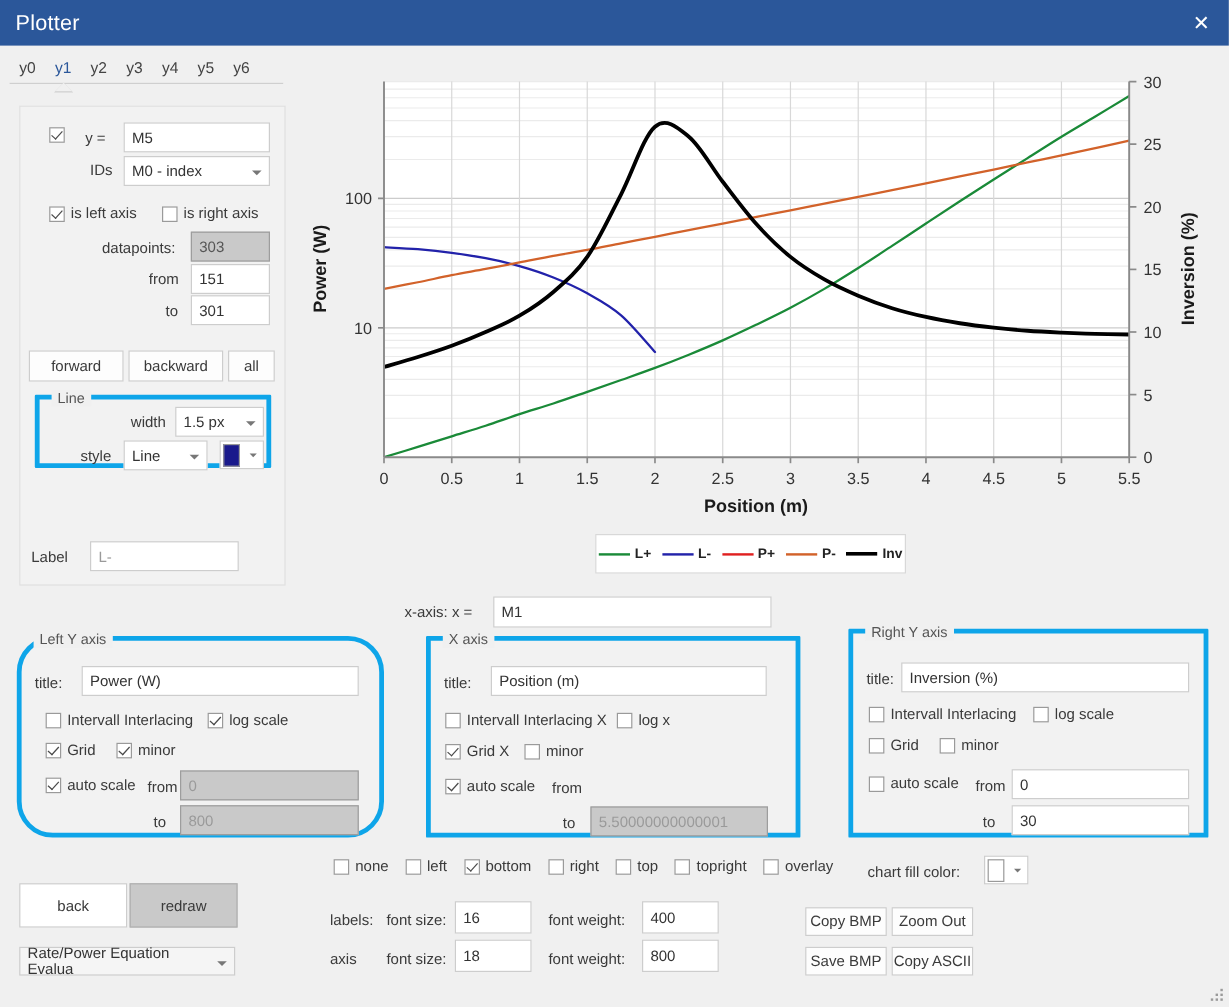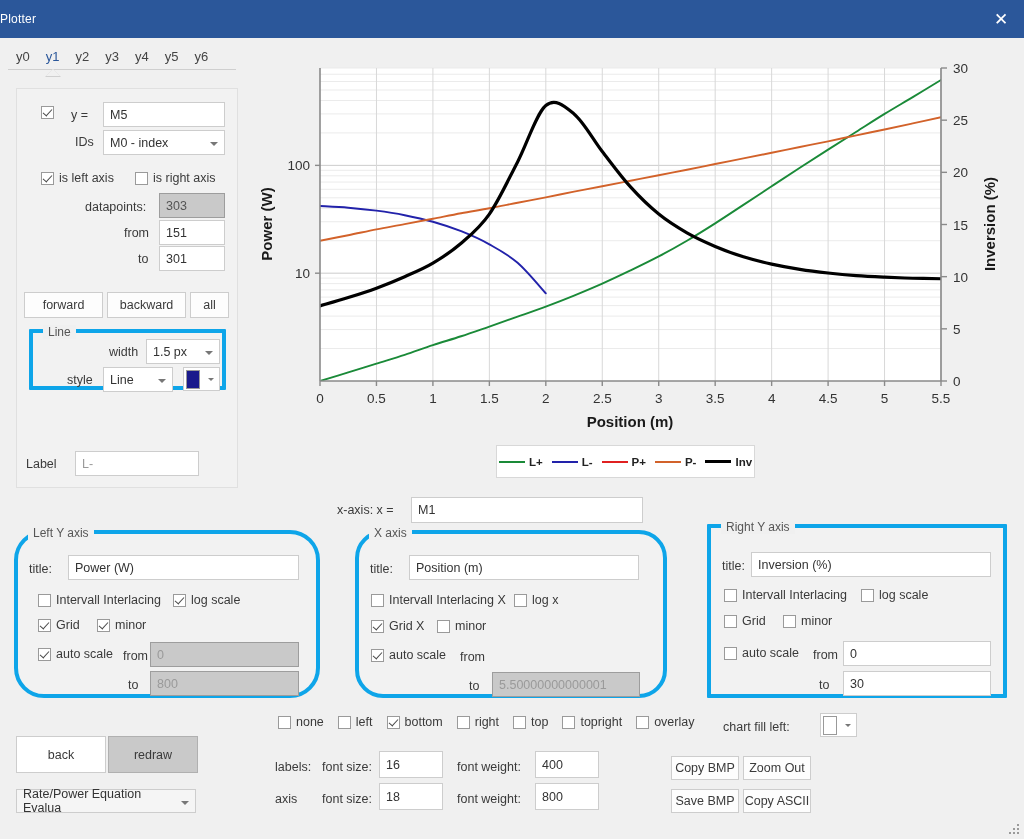--- a/index.html
+++ b/index.html
@@ -11,21 +11,21 @@
   }
   * { box-sizing: border-box; }
 
   
   .titlebar {
     position: absolute; left: 0; top: 0; width: 1024px; height: 38px;
     background: #2b579a; color: #ffffff;
     display: flex; align-items: center;
   }
   .titlebar .title {
-    font-size: 12px; padding-left: 0; letter-spacing: .2px;
+    font-size: 18px; padding-left: 13px; letter-spacing: .2px;
   }
   .titlebar .close {
     position: absolute; right: 0; top: 0; width: 46px; height: 38px;
     display: flex; align-items: center; justify-content: center;
     font-size: 17px; color: #fff; cursor: pointer;
   }
 
   
   .tabbar {
     position: absolute; left: 8px; top: 44px; width: 228px; height: 26px;
@@ -362,21 +362,21 @@
   <div class="cb on" style="position:absolute; left:20px; top:113px;">
     <span class="box"></span>
     <span class="t">auto scale</span>
   </div>
   <div class="lbl" style="position:absolute; left:105px; top:115px;">from</div>
   <div class="inp disabled ph" style="position:absolute; left:132px; top:108px; width:149px;">0</div>
   <div class="lbl" style="position:absolute; left:110px; top:144px;">to</div>
   <div class="inp disabled ph" style="position:absolute; left:132px; top:137px; width:149px;">800</div>
 </div>
 
-<div class="group" style="left:355px; top:530px; width:312px; height:168px; background:#f2f2f2;border-radius:28px;">
+<div class="group" style="left:355px; top:530px; width:312px; height:168px; background:#f2f2f2;">
   <div class="gtitle">X axis</div>
   <div class="lbl" style="position:absolute; left:11px; top:28px;">title:</div>
   <div class="inp" style="position:absolute; left:50px; top:21px; width:230px;">Position (m)</div>
   <div class="cb" style="position:absolute; left:12px; top:59px;">
     <span class="box"></span>
     <span class="t">Intervall Interlacing X</span>
   </div>
   <div class="cb" style="position:absolute; left:155px; top:59px;">
     <span class="box"></span>
     <span class="t">log x</span>
@@ -464,21 +464,21 @@
 <div class="inp" style="position:absolute; left:379px; top:751px; width:64px; height:27px;">16</div>
 <div class="lbl" style="position:absolute; left:457px; top:760px;">font weight:</div>
 <div class="inp" style="position:absolute; left:535px; top:751px; width:64px; height:27px;">400</div>
 
 <div class="lbl" style="position:absolute; left:275px; top:792px;">axis</div>
 <div class="lbl" style="position:absolute; left:322px; top:792px;">font size:</div>
 <div class="inp" style="position:absolute; left:379px; top:783px; width:64px; height:27px;">18</div>
 <div class="lbl" style="position:absolute; left:457px; top:792px;">font weight:</div>
 <div class="inp" style="position:absolute; left:535px; top:783px; width:64px; height:27px;">800</div>
 
-<div class="lbl" style="position:absolute; left:723px; top:720px;">chart fill left:</div>
+<div class="lbl" style="position:absolute; left:723px; top:720px;">chart fill color:</div>
 <div class="swatch" style="position:absolute; left:820px; top:713px;">
   <div class="chip" id="fill-color-chip" style="background: rgb(255, 255, 255);"></div>
 </div>
 
 <div class="btn" style="position:absolute; left:671px; top:756px; width:68px; height:24px;">Copy BMP</div>
 <div class="btn" style="position:absolute; left:743px; top:756px; width:68px; height:24px;">Zoom Out</div>
 <div class="btn" style="position:absolute; left:671px; top:789px; width:68px; height:24px;">Save BMP</div>
 <div class="btn" style="position:absolute; left:743px; top:789px; width:68px; height:24px;">Copy ASCII</div>
 
 <div class="btn" style="position:absolute; left:16px; top:736px; width:90px; height:37px; background:#fff;">back</div>

